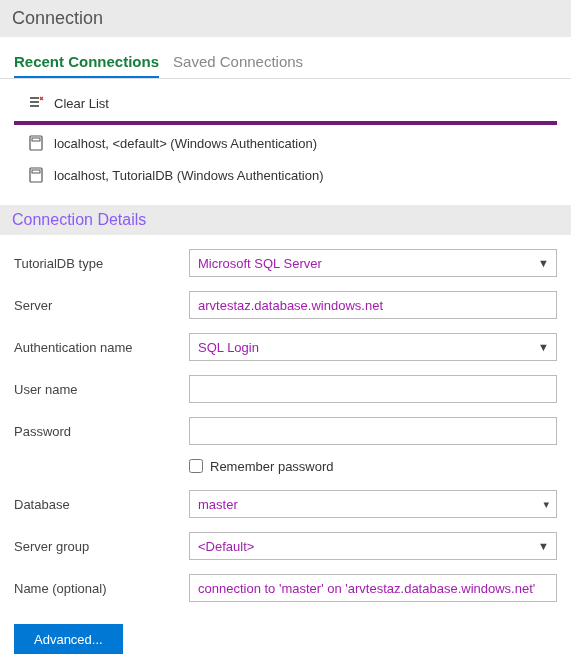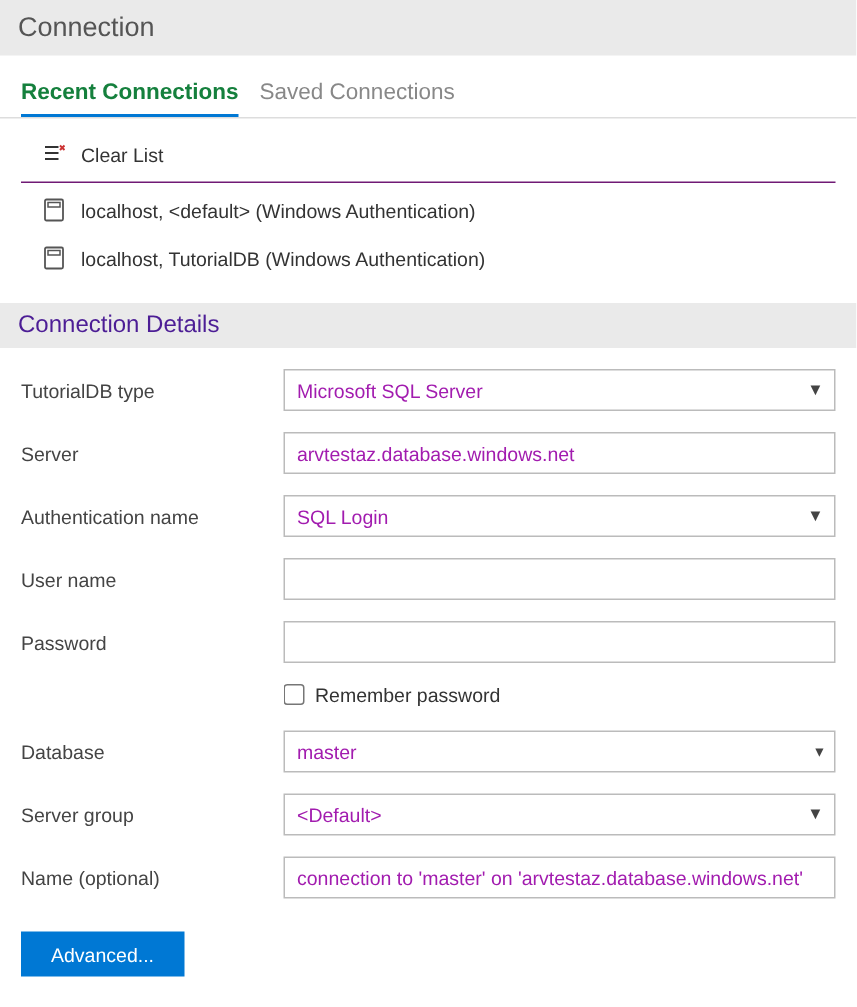--- a/index.html
+++ b/index.html
@@ -3,23 +3,23 @@
 <meta charset="utf-8">
 <style>
 * { box-sizing: border-box; margin: 0; padding: 0; font-family: "Segoe UI", Arial, sans-serif; }
 body { background: #fff; width: 571px; font-size: 13px; color: #333; }
 .header { background: #eaeaea; padding: 8px 12px; font-size: 18px; color: #555; }
 .tabs { display: flex; gap: 14px; padding: 16px 14px 0 14px; border-bottom: 1px solid #ddd; }
 .tab { padding-bottom: 6px; font-size: 15px; color: #888; cursor: pointer; }
 .tab.active { color: #15803d; font-weight: 600; border-bottom: 2px solid #0078d4; }
 .recent-body { padding: 8px 14px 14px 14px; }
 .recent-row { display: flex; align-items: center; gap: 10px; padding: 8px 6px 8px 14px; }
-.recent-row:first-child { border-bottom: 1px solid #701a75; padding-bottom: 10px; margin-bottom: 2px; }
+.recent-row:first-child { border-bottom: 4px solid #701a75; padding-bottom: 10px; margin-bottom: 2px; }
 .icon { width: 16px; height: 16px; display: inline-flex; align-items: center; justify-content: center; flex-shrink: 0; }
-.section-header { background: #eaeaea; padding: 6px 12px; font-size: 16px; color: #4c1d95; }
+.section-header { background: #eaeaea; padding: 6px 12px; font-size: 16px; color: #8b5cf6; }
 .form { padding: 14px 14px 8px 14px; }
 .form-row { display: flex; align-items: center; margin-bottom: 14px; }
 .form-label { width: 175px; color: #444; font-size: 13px; flex-shrink: 0; }
 .form-control { flex: 1; position: relative; }
 select, input[type="text"], input[type="password"] {
   width: 100%; height: 28px; padding: 3px 8px; font-size: 13px;
   border: 1px solid #bbb; background: #fff; color: #a21caf; font-family: inherit;
 }
 select { appearance: none; padding-right: 24px; }
 .select-caret { position: absolute; right: 8px; top: 50%; transform: translateY(-50%); pointer-events: none; font-size: 11px; color: #444; }

